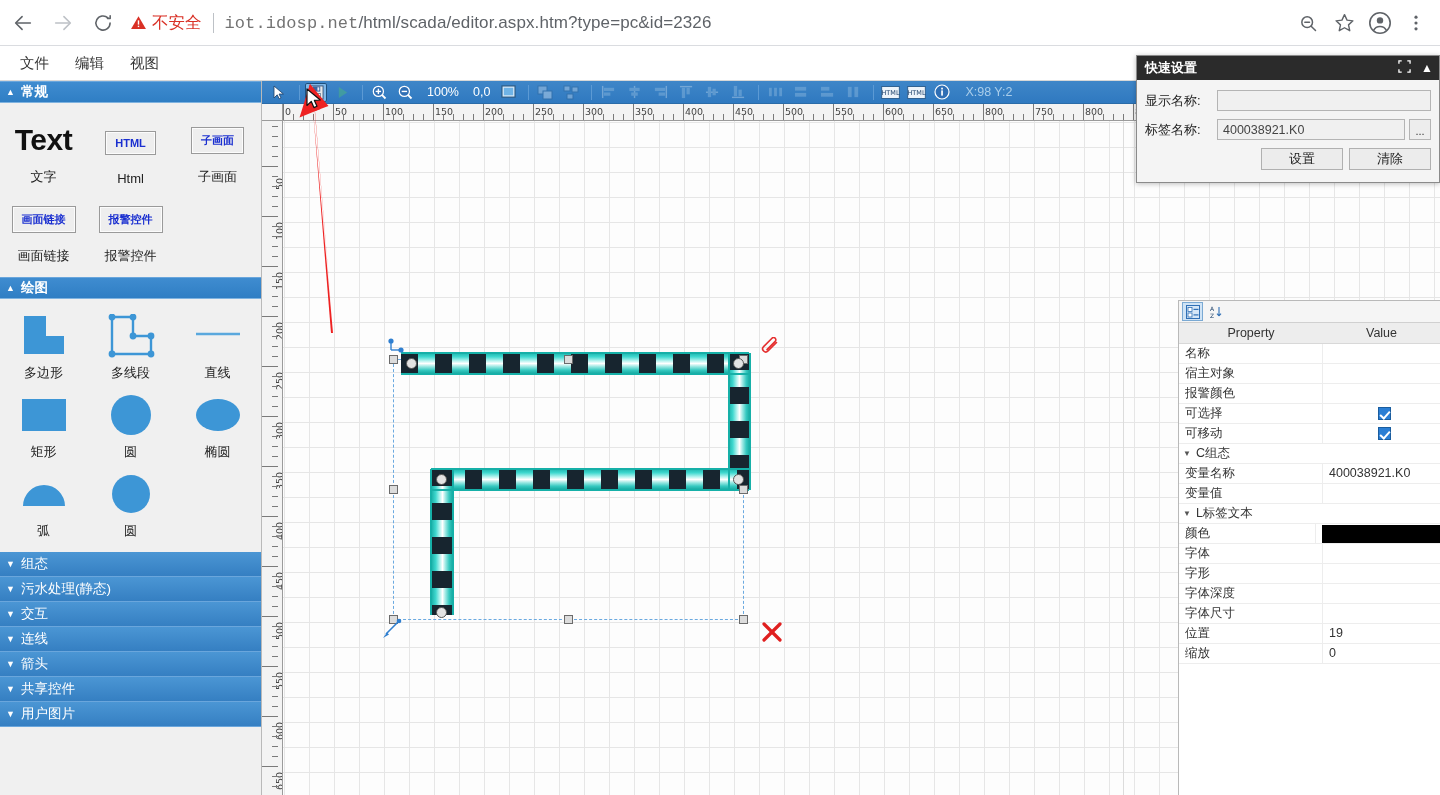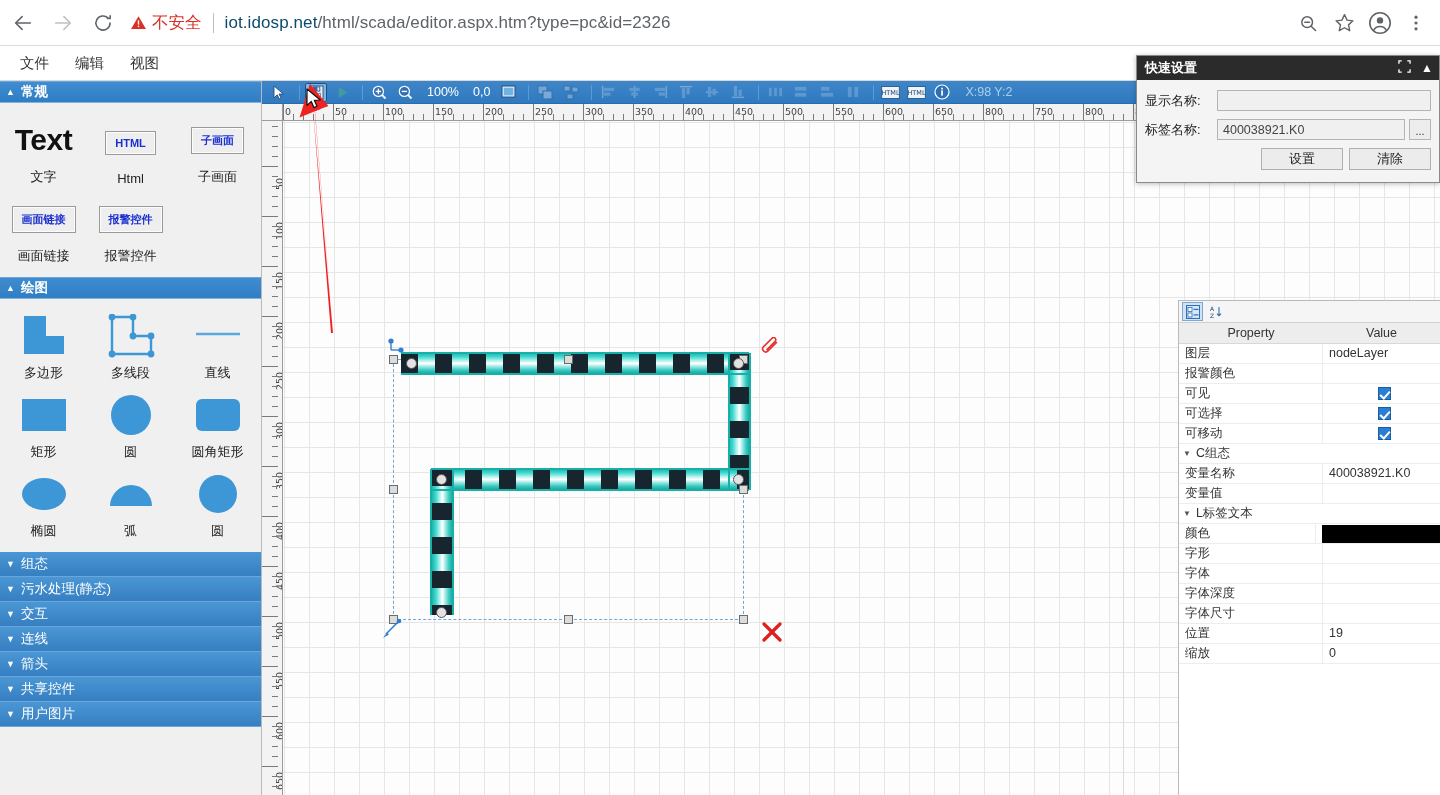--- a/index.html
+++ b/index.html
@@ -29,21 +29,21 @@
     min-width: 0;
   }
   #insecure-warn {
     display: flex; align-items: center; gap: 5px;
     color: #d93025; font-size: 16.5px; white-space: nowrap;
   }
   #omnibox-sep {
     width: 1px; height: 20px; background: #bdc1c6; margin: 0 11px;
   }
   #url-text { font-size: 17px; white-space: nowrap; letter-spacing: .1px; }
-  #url-text .host { color: #0c4a6e; }
+  #url-text .host { color: #737373; font-family: Liberation Mono, monospace; }
   #url-text .path { color: #5f6368; }
   .omni-icon {
     width: 32px; height: 32px; flex: none; margin-right: 4px;
     display: flex; align-items: center; justify-content: center; color: #5f6368;
   }
   #menu-dots { margin-right: 8px; }
 
   
   #app-menubar {
     position: absolute; left: 0; top: 46px; width: 1440px; height: 35px;
@@ -423,28 +423,20 @@
         </div>
         <div class="pal-label">矩形</div>
       </div>
       <div class="pal-cell">
         <div class="pal-icon">
           <svg width="48" height="44" viewBox="0 0 48 44">
               <circle cx="24" cy="22" r="20" class="blue"></circle>
             </svg>
         </div>
         <div class="pal-label">圆</div>
-      </div>
-      <div class="pal-cell">
-        <div class="pal-icon">
-          <svg width="48" height="44" viewBox="0 0 48 44">
-              <rect x="2" y="6" width="44" height="32" rx="6" class="blue"></rect>
-            </svg>
-        </div>
-        <div class="pal-label">圆角矩形</div>
       </div>
 
       <div class="pal-cell">
         <div class="pal-icon">
           <svg width="48" height="44" viewBox="0 0 48 44">
               <ellipse cx="24" cy="22" rx="22" ry="16" class="blue"></ellipse>
             </svg>
         </div>
         <div class="pal-label">椭圆</div>
       </div>
@@ -1008,32 +1000,30 @@
           <path d="M10 2 L10 11 M10 11 L8 8.7 M10 11 L12 8.7" stroke="#2f6fb5" stroke-width="1.1" fill="none"></path>
         </svg>
     </div>
   </div>
   <div id="prop-head">
     <div class="c1">Property</div>
     <div class="c2">Value</div>
   </div>
   <div id="prop-rows">
       <div class="prow">
-        <div class="pk">图层</div>
-        <div class="pv">nodeLayer</div>
+        <div class="pk">名称</div>
+        <div class="pv"></div>
+      </div>
+      <div class="prow">
+        <div class="pk">宿主对象</div>
+        <div class="pv"></div>
       </div>
       <div class="prow">
         <div class="pk">报警颜色</div>
         <div class="pv"></div>
-      </div>
-      <div class="prow">
-        <div class="pk">可见</div>
-        <div class="pv center">
-          <span class="chk"></span>
-        </div>
       </div>
       <div class="prow">
         <div class="pk">可选择</div>
         <div class="pv center">
           <span class="chk"></span>
         </div>
       </div>
       <div class="prow">
         <div class="pk">可移动</div>
         <div class="pv center">
@@ -1062,28 +1052,28 @@
         </div>
         <div class="pv"></div>
       </div>
       <div class="prow">
         <div class="pk">颜色</div>
         <div class="pv">
           <span class="swatch-black" style="background: rgb(0, 0, 0);"></span>
         </div>
       </div>
       <div class="prow">
+        <div class="pk">字体</div>
+        <div class="pv"></div>
+      </div>
+      <div class="prow">
         <div class="pk">字形</div>
         <div class="pv"></div>
       </div>
       <div class="prow">
-        <div class="pk">字体</div>
-        <div class="pv"></div>
-      </div>
-      <div class="prow">
         <div class="pk">字体深度</div>
         <div class="pv"></div>
       </div>
       <div class="prow">
         <div class="pk">字体尺寸</div>
         <div class="pv"></div>
       </div>
       <div class="prow">
         <div class="pk">位置</div>
         <div class="pv">19</div>

